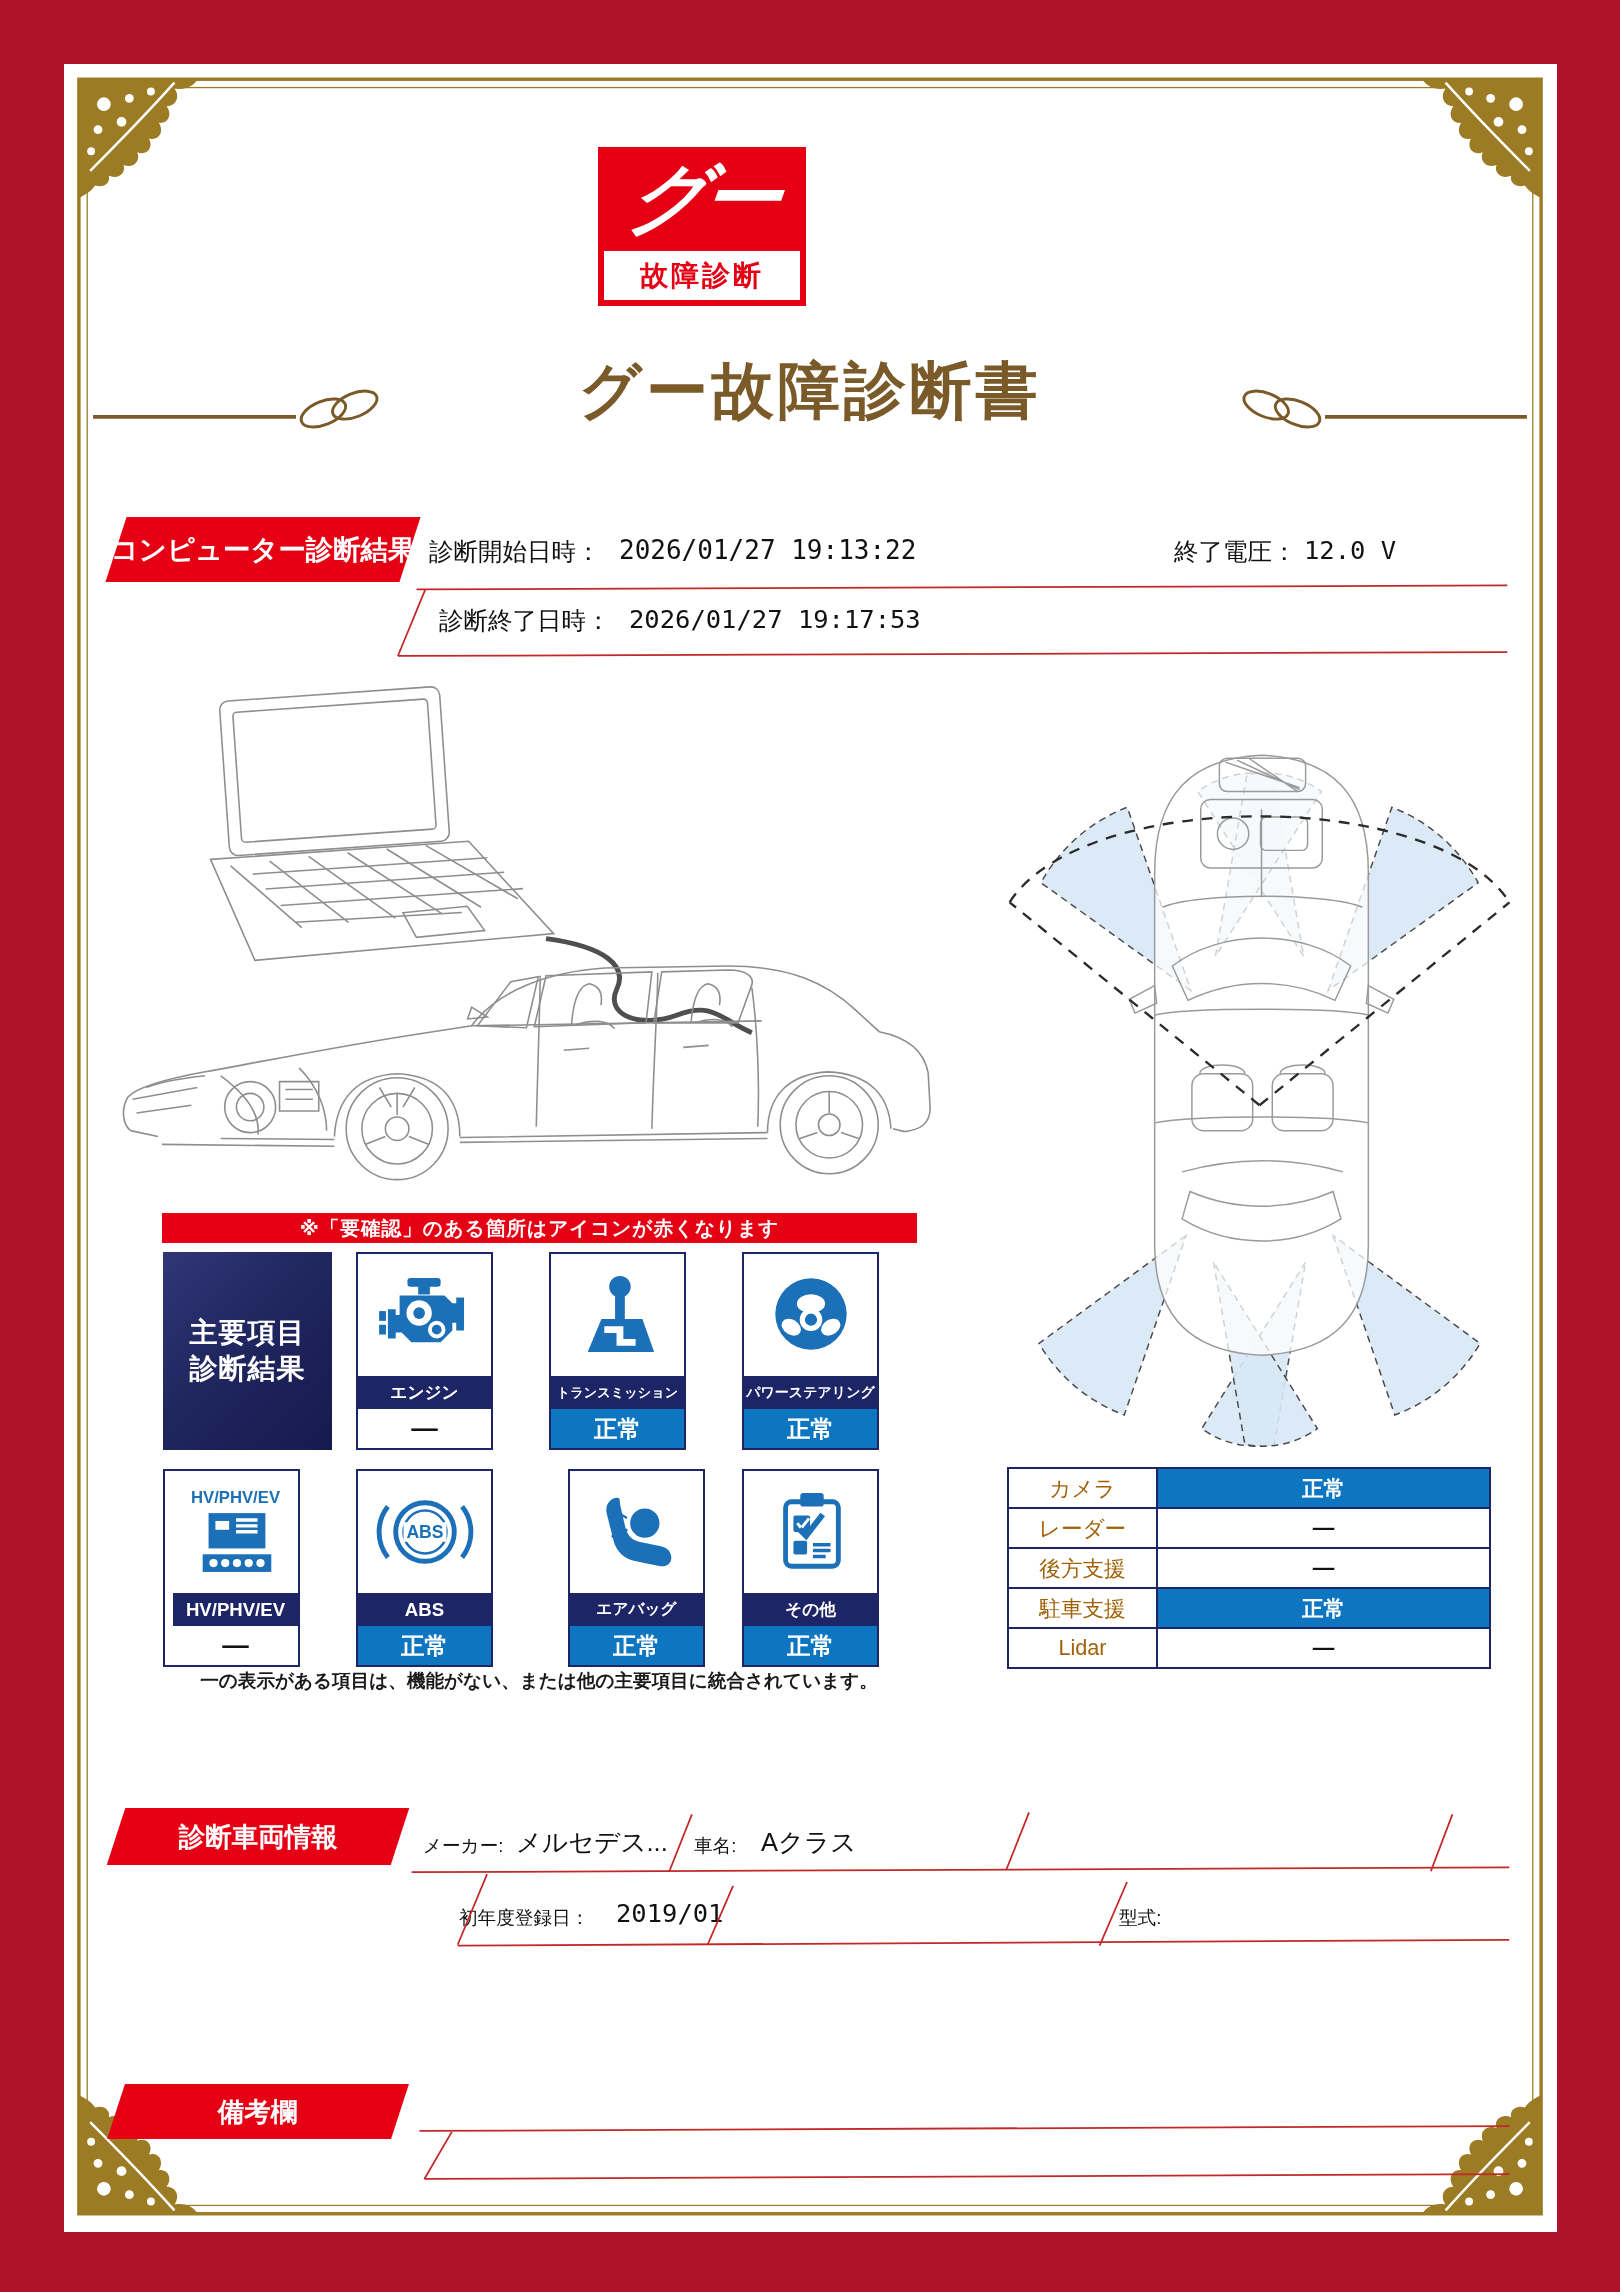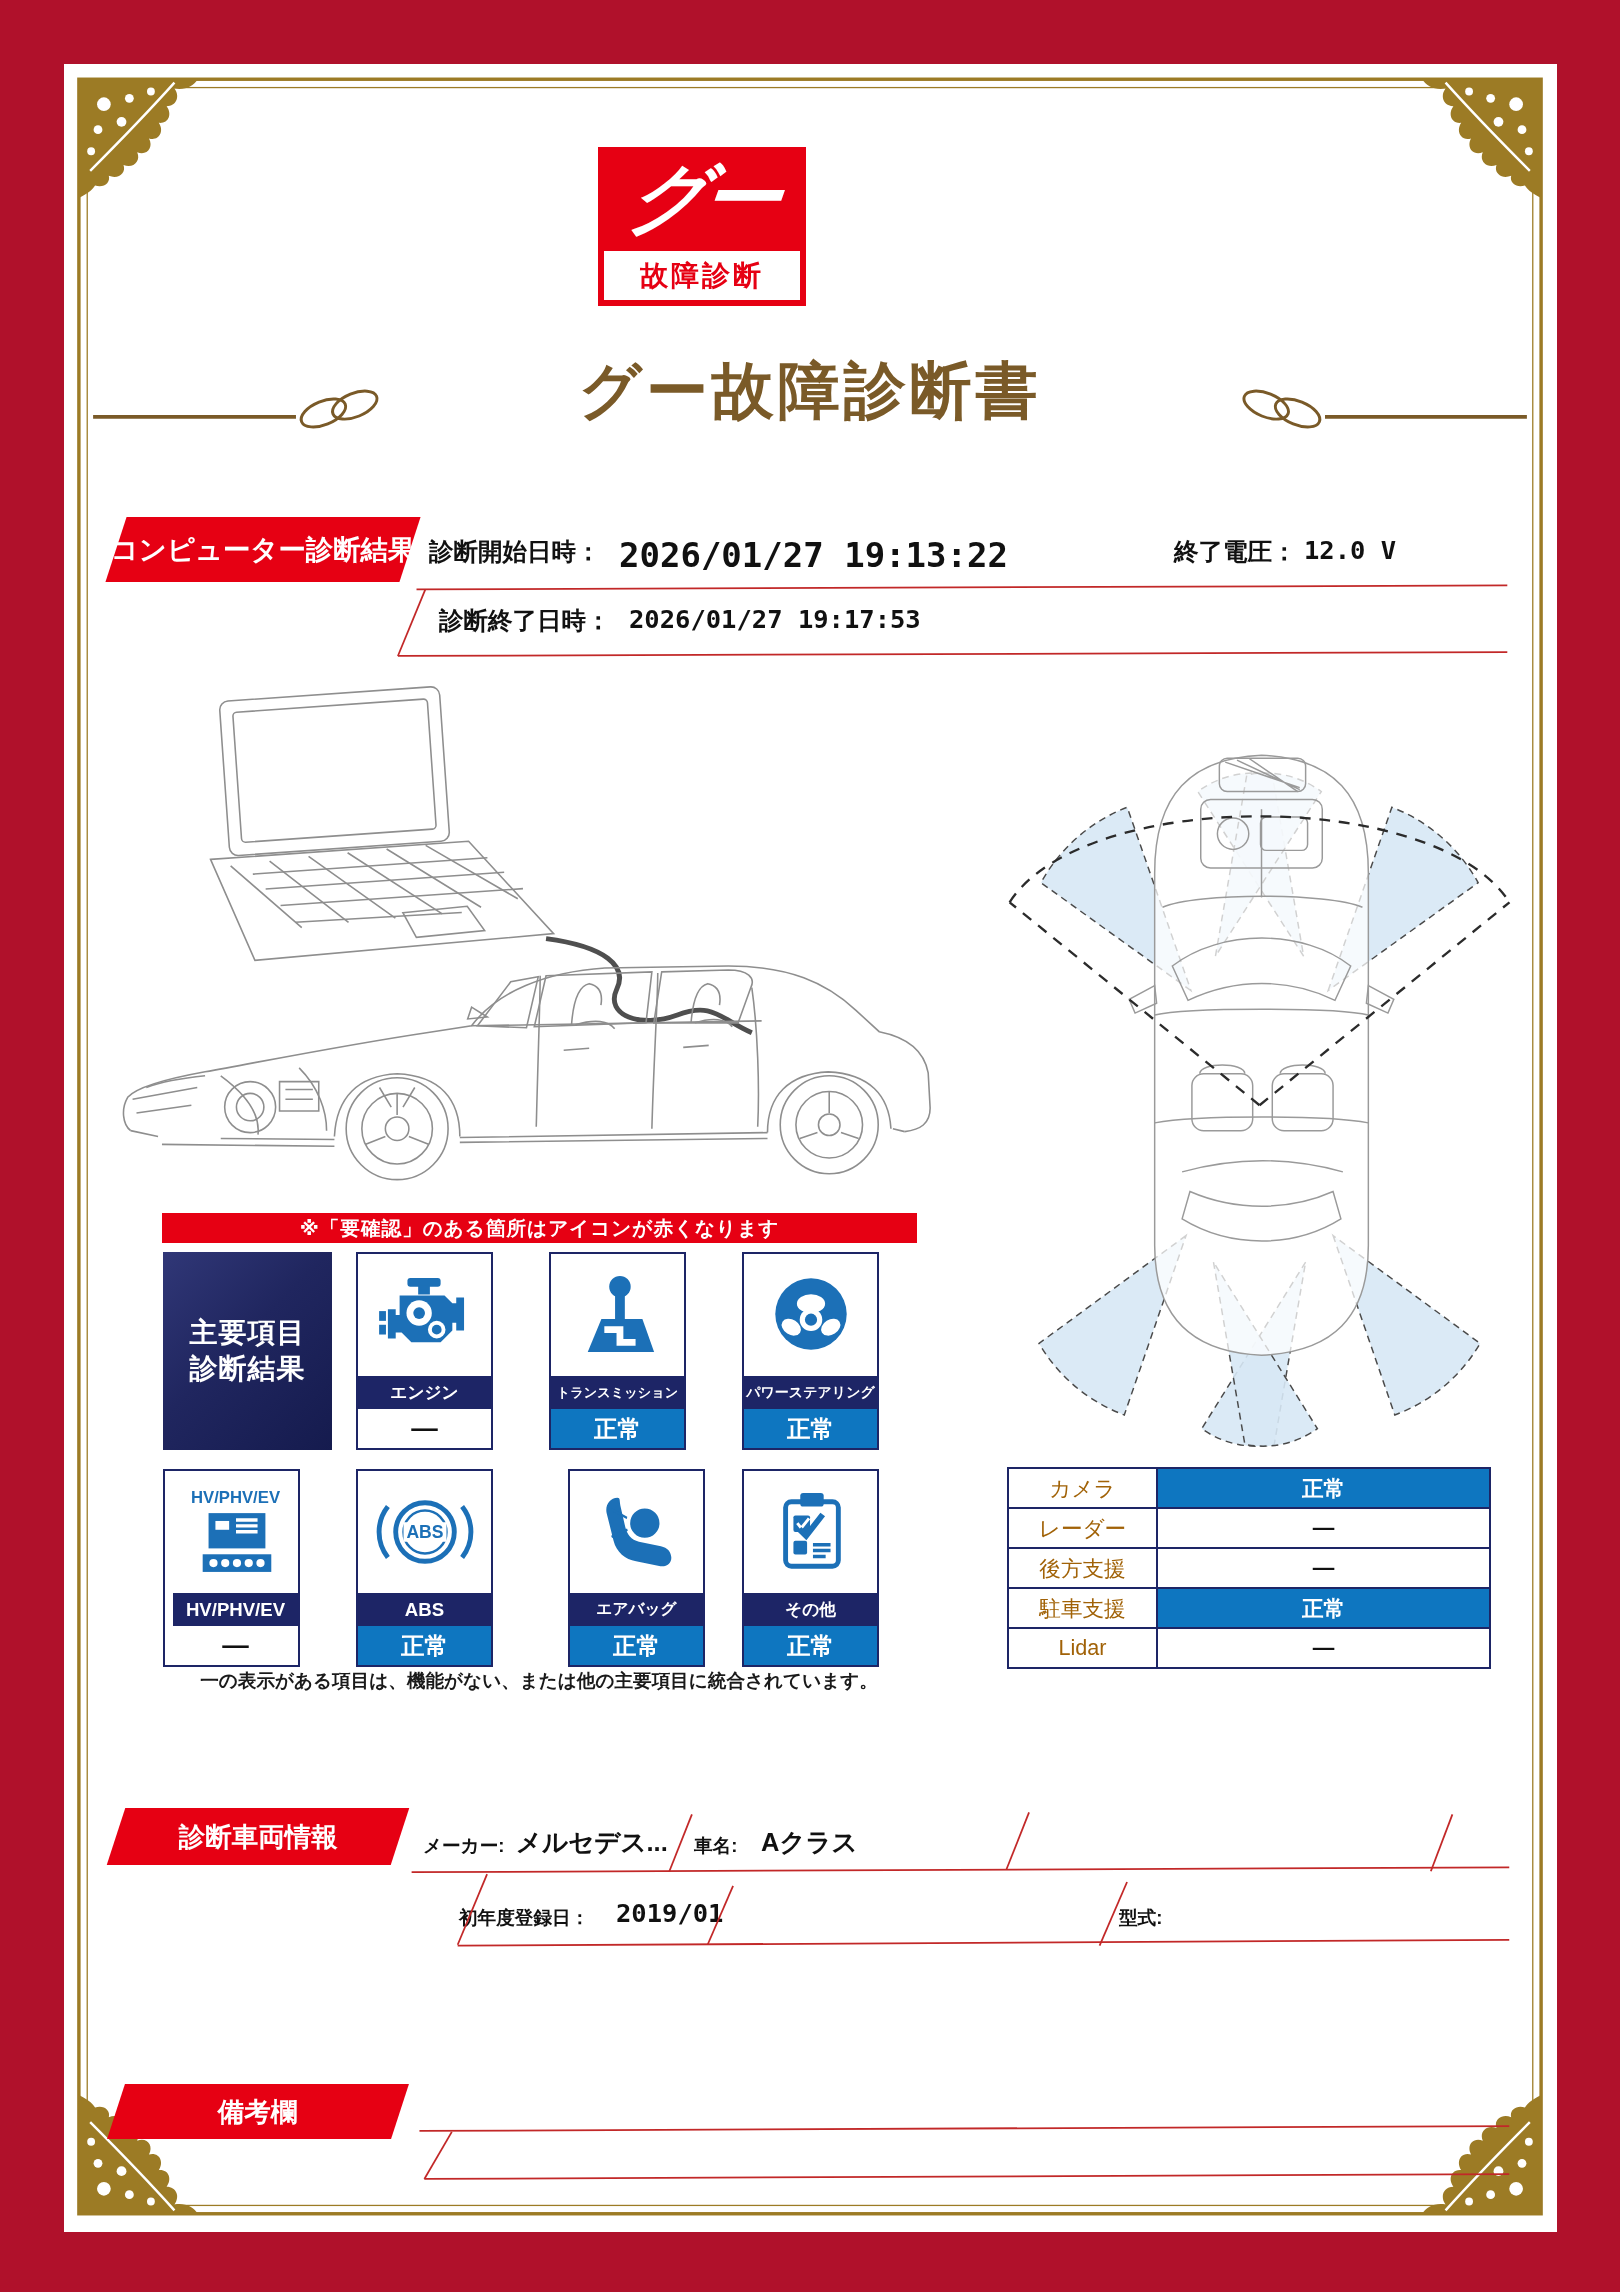--- a/index.html
+++ b/index.html
@@ -15,21 +15,21 @@
   .logo-caption-wrap { margin:0 5.9px 5.9px 5.9px; background:#fff; flex:1; display:flex; align-items:center; justify-content:center; }
   .logo-caption { color:#E60013; font-weight:bold; font-size:28px; letter-spacing:2.9px; }
 
   
   .page-title { position:absolute; top:349px; left:0; width:100%; text-align:center; font-size:62px; font-weight:bold; color:#7A5A28; letter-spacing:3.9px; }
 
   
   .red-banner { position:absolute; background:#E60013; transform:skewX(-18deg); display:flex; align-items:center; justify-content:center; }
   .red-banner span { transform:skewX(18deg); color:#fff; font-weight:bold; white-space:nowrap; }
 
-  .lbl { position:absolute; font-weight:bold; color:#111; white-space:nowrap; }
+  .lbl { position:absolute; font-weight:normal; color:#111; white-space:nowrap; }
   .mono { font-family:"DejaVu Sans Mono",monospace; }
 
   .notice-bar { position:absolute; left:162px; top:1213px; width:755px; height:30px; background:#E60013; color:#fff; font-weight:bold; font-size:19.6px; display:flex; align-items:center; justify-content:center; letter-spacing:1px; }
 
   
   .main-box { position:absolute; left:163px; top:1252px; width:169px; height:198px; background:linear-gradient(135deg,#303777 0%,#20265f 45%,#151b4e 100%); color:#fff; font-weight:bold; font-size:28px; display:flex; flex-direction:column; align-items:center; justify-content:center; line-height:1.3; letter-spacing:1px; }
   .card { position:absolute; width:137px; height:198px; border:2px solid #1D2566; background:#fff; display:flex; flex-direction:column; }
   .card .icon-area { flex:1; display:flex; flex-direction:column; align-items:center; justify-content:center; }
   .card .card-label { height:33px; background:#1D2566; color:#fff; font-weight:bold; display:flex; align-items:center; justify-content:center; white-space:nowrap; }
   .card .status { height:39px; display:flex; align-items:center; justify-content:center; font-weight:bold; font-size:23.5px; }
@@ -99,21 +99,21 @@
         <ellipse cx="1324" cy="421" rx="24" ry="12" transform="rotate(22 1324 421)"></ellipse>
       </g>
       <line x1="1352" y1="425" x2="1558" y2="425" stroke-width="4"></line>
     </g>
   </svg>
 
   <div class="red-banner" style="left:116px; top:517px; width:294px; height:65px;">
     <span style="font-size:27.4px;">コンピューター診断結果</span>
   </div>
   <div class="lbl" style="left:429px; top:535px; font-size:24.5px;">診断開始日時：</div>
-  <div class="lbl mono" style="left:619px; top:535px; font-size:34px;">2026/01/27 19:13:22</div>
+  <div class="lbl mono" style="left:619px; top:535px; font-size:26px;">2026/01/27 19:13:22</div>
   <div class="lbl" style="left:1174px; top:535px; font-size:24.5px;">終了電圧：</div>
   <div class="lbl mono" style="left:1304px; top:535px; font-size:25.5px;">12.0 V</div>
   <div class="lbl" style="left:439px; top:604px; font-size:24.5px;">診断終了日時：</div>
   <div class="lbl mono" style="left:629px; top:604px; font-size:25.5px;">2026/01/27 19:17:53</div>
 
   <svg class="abs" style="left:103px; top:676px;" width="843" height="534" viewBox="0 0 860 545">
     <g stroke="#8e8e8e" stroke-width="1.6" fill="none">
       <g transform="rotate(-4 240 160)">
         <rect x="128" y="18" width="225" height="158" rx="9"></rect>
         <rect x="141" y="30" width="199" height="133" rx="4"></rect>

